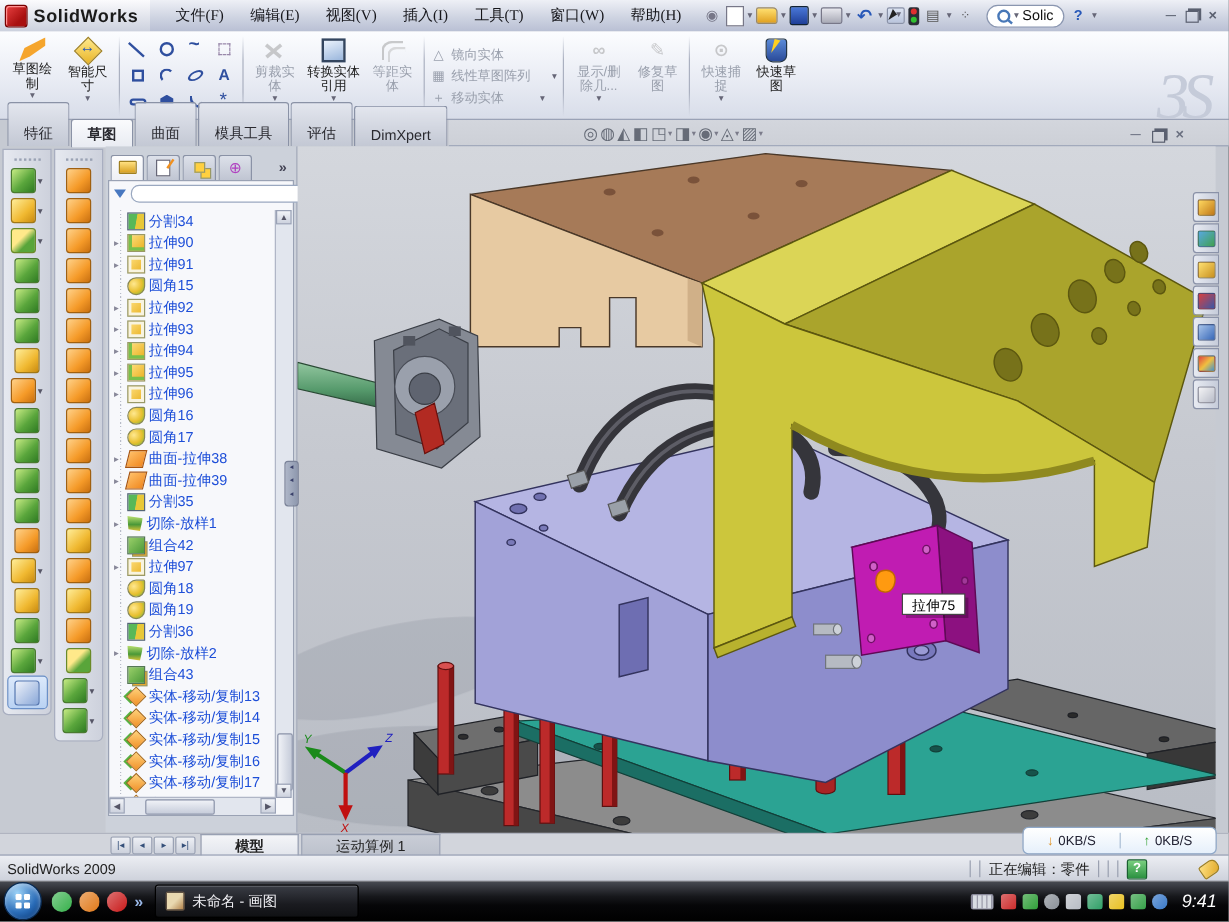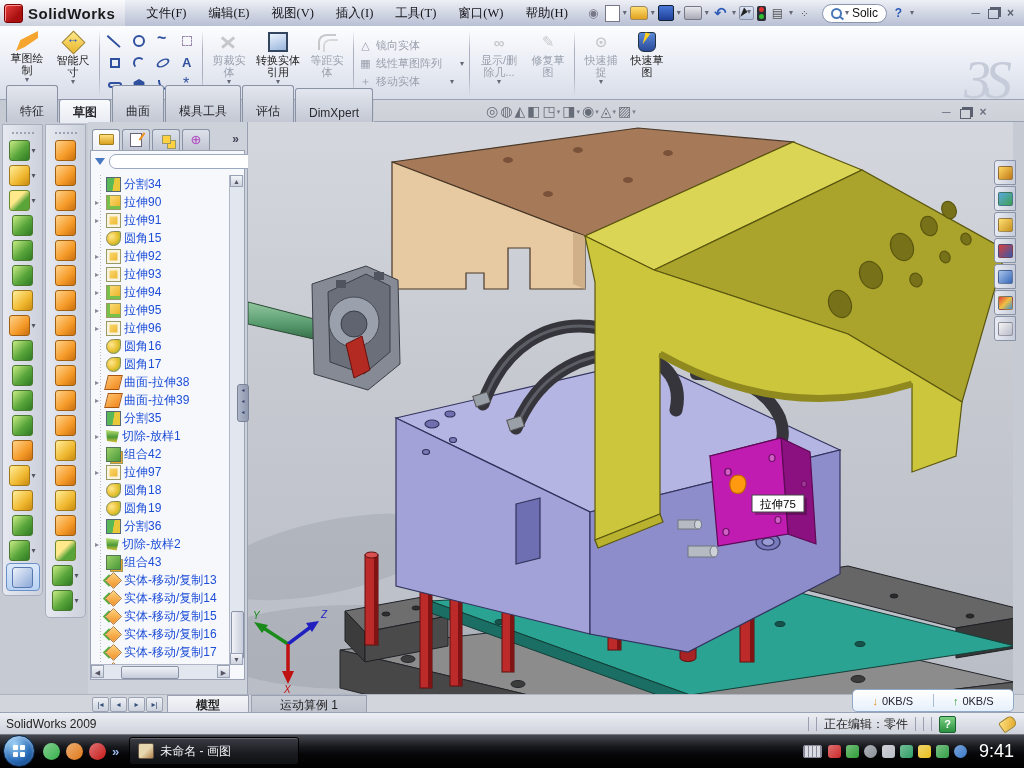--- a/index.html
+++ b/index.html
@@ -196,21 +196,21 @@
     border-radius:3px;border:1px solid #000;color:#f0f0f4;font-size:12px;white-space:nowrap;overflow:hidden;
     background:linear-gradient(180deg,#3a3d45,#1a1b20 60%,#101114);box-shadow:inset 0 1px 0 rgba(255,255,255,.22);}
   .taskbtn.active{background:linear-gradient(180deg,#787d88,#3c4049 55%,#2a2d34);}
   .tk-ic{width:14px;height:14px;border-radius:2px;flex:0 0 14px;}
   .tk-sw{background:linear-gradient(135deg,#e84040,#a80f0f);border:1px solid #600;}
   .tk-paint{background:linear-gradient(135deg,#e8d8b0 50%,#b08048);border:1px solid #654;}
   .tray{margin-left:auto;display:flex;align-items:center;gap:6px;padding-right:10px;}
   .kbd{width:17px;height:11px;background:#d8dce2;border:1px solid #889;border-radius:2px;
      background-image:linear-gradient(90deg,#889 1px,transparent 1px);background-size:4px 100%;}
   .tri{width:13px;height:13px;display:inline-block;}
-  .clock{color:#fff;font-size:18px;margin-left:6px;}
+  .clock{color:#fff;font-size:15px;margin-left:6px;font-style:italic;}
   svg text{font-family:"Liberation Sans","DejaVu Sans",sans-serif;}
 </style>
 </head>
 <body>
 
 <div id="page">
 
   <div id="titlebar">
     <div class="tb-logo">
       <span class="sw-cube"></span>

